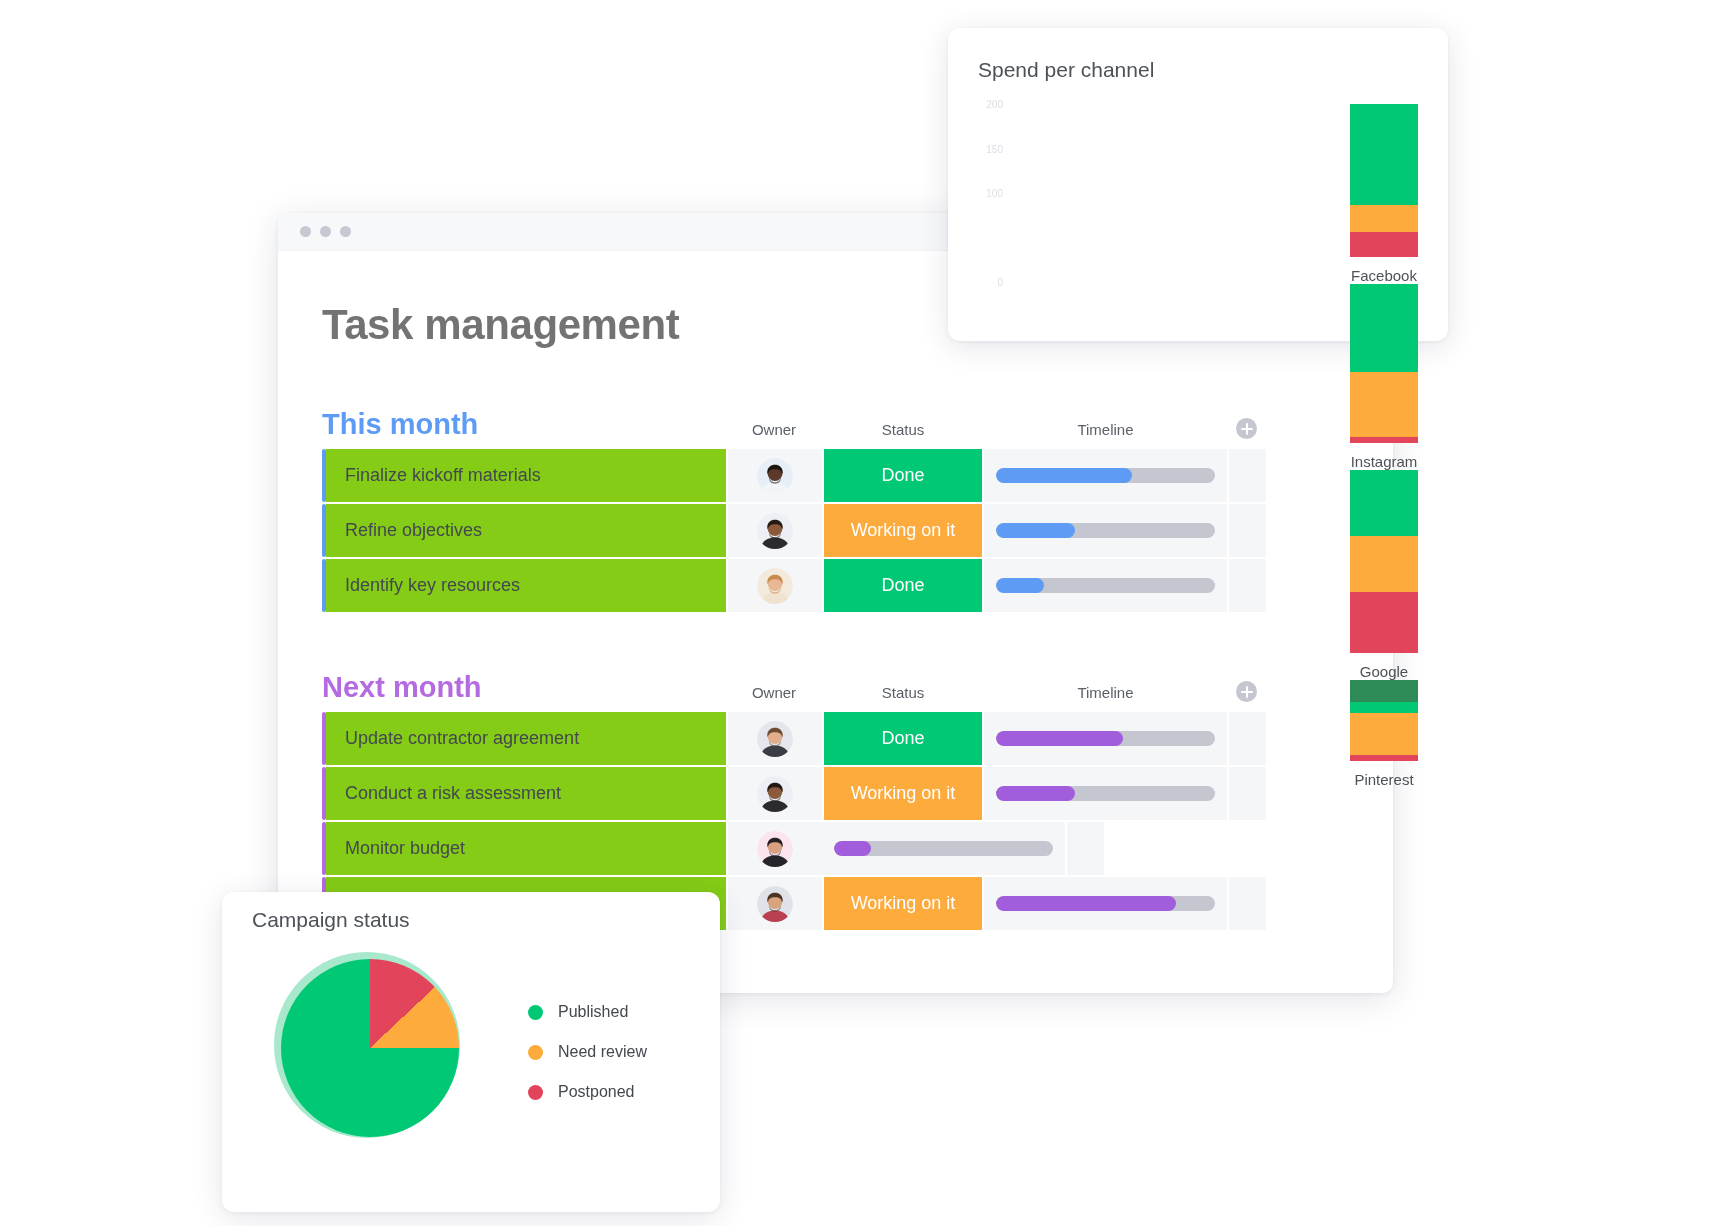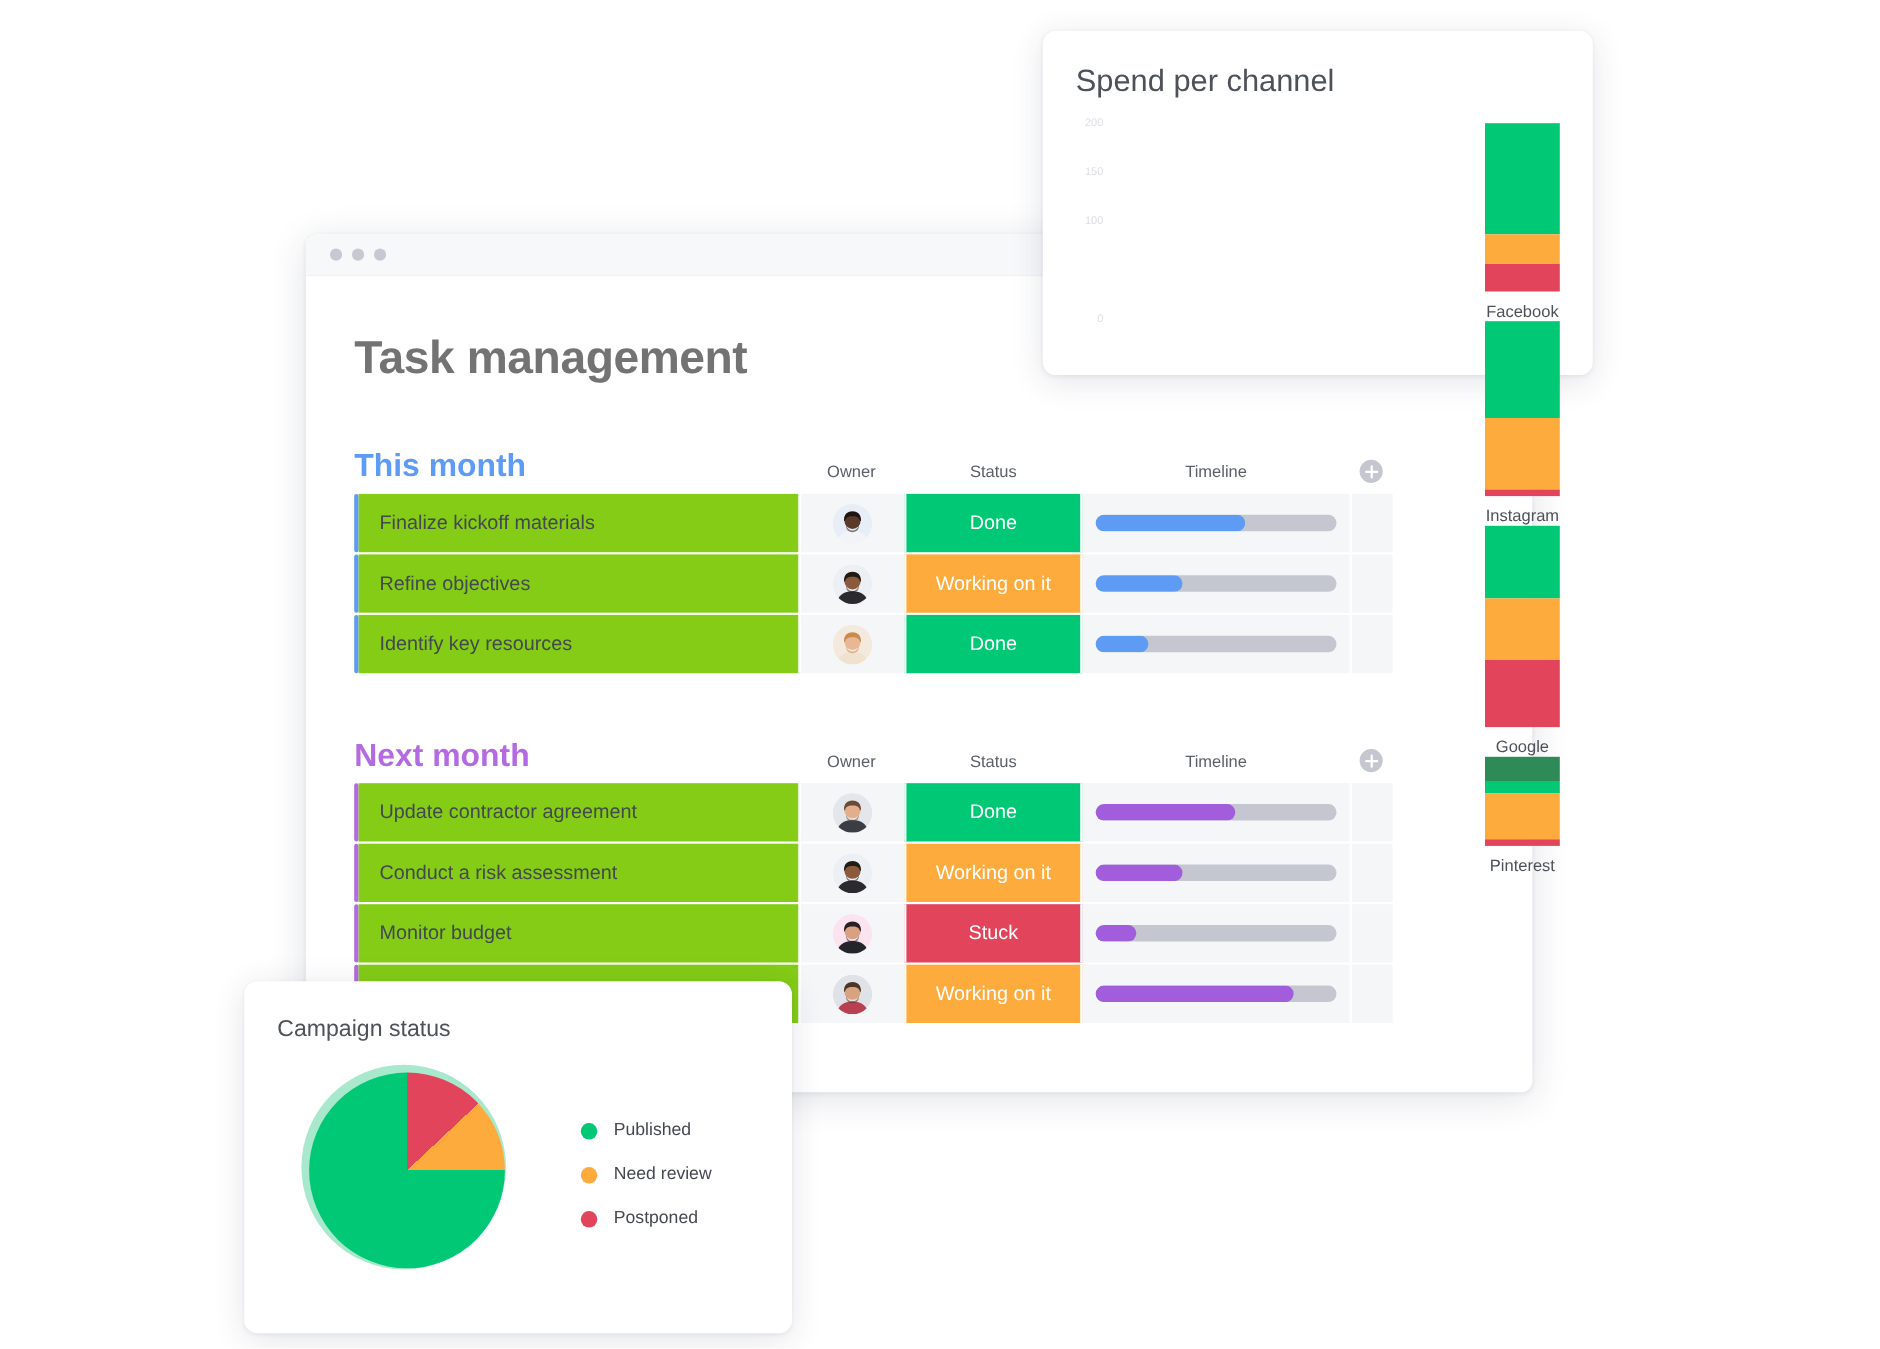--- a/index.html
+++ b/index.html
@@ -135,21 +135,21 @@
   
   #spend-card {
     position: absolute;
     left: 948px; top: 28px;
     width: 500px; height: 313px;
     background: #ffffff;
     border-radius: 12px;
     box-shadow: 0 6px 30px rgba(30,40,70,0.12), 0 1px 4px rgba(30,40,70,0.06);
     padding: 28px 30px 0 30px;
   }
-  #spend-title { font-size: 28px; color: #4d5158; margin: 2px 0 0 0; font-weight: normal; }
+  #spend-title { font-size: 21px; color: #4d5158; margin: 2px 0 0 0; font-weight: normal; }
   #spend-plot { position: relative; margin-top: 22px; height: 178px; }
   .ytick {
     position: absolute; right: 100%; margin-right: 9px;
     font-size: 10px; color: #dcdee3; transform: translateY(-50%);
     white-space: nowrap;
   }
   #yaxis { position: absolute; left: 34px; top: 0; bottom: 0; width: 0; }
   #bars {
     position: absolute; left: 44px; right: 0; bottom: 0; top: 0;
     display: flex; align-items: flex-end; justify-content: space-around; flex-direction: column;
@@ -160,21 +160,21 @@
   .bar-label { font-size: 15px; color: #4d5158; margin-top: 10px; white-space: nowrap; }
 
   
   #campaign-card {
     position: absolute;
     left: 222px; top: 892px;
     width: 498px; height: 320px;
     background: #ffffff;
     border-radius: 12px;
     box-shadow: 0 6px 30px rgba(30,40,70,0.12), 0 1px 4px rgba(30,40,70,0.06);
-    padding: 32px 30px;
+    padding: 16px 30px;
   }
   #campaign-title { font-size: 21px; color: #4d5158; margin: 0; font-weight: normal; }
   #campaign-body { display: flex; align-items: center; margin-top: 20px; }
   #pie-holder { position: relative; width: 200px; height: 200px; margin-left: 22px; }
   #pie-glow {
     position: absolute; left: 0; top: 0;
     width: 186px; height: 186px; border-radius: 50%;
     background: #a8e9cd;
   }
   #pie {
@@ -328,21 +328,20 @@
               <div class="cell-name">Monitor budget</div>
               <div class="cell-owner">
                 <span class="avatar"><svg viewBox="0 0 36 36" width="36" height="36">
                     <circle cx="18" cy="18" r="18" fill="#fbe4ef"></circle>
                     <path d="M4 36c0-7.4 6.3-11.5 14-11.5S32 28.6 32 36z" fill="#24242a"></path>
                     <circle cx="18" cy="15.5" r="7.4" fill="#d8a182"></circle>
                     <path d="M10.3 14.4c0-5 3.6-7.6 7.7-7.6s7.7 2.6 7.7 7.6c0 1-.4 1.6-.9 1.2-.5-2.6-2.2-4.3-6.8-4.3-4.6 0-6.3 1.7-6.8 4.3-.5.4-.9-.2-.9-1.2z" fill="#2a2023"></path>
                     <path d="M12.2 19.6c1.2 3.4 3.2 4.7 5.8 4.7s4.6-1.3 5.8-4.7c.3 3.6-2 6.2-5.8 6.2s-6.1-2.6-5.8-6.2z" fill="#2a2023" opacity="0.55"></path>
                   </svg></span>
               </div>
-              <div class="cell-status st-stuck">Stuck</div>
               <div class="cell-timeline">
                 <div class="track">
                   <div class="fill purple" style="width: 17%;"></div>
                 </div>
               </div>
               <div class="cell-pad"></div>
             </div>
             <div class="row">
               <div class="accent purple"></div>
               <div class="cell-name"></div>

